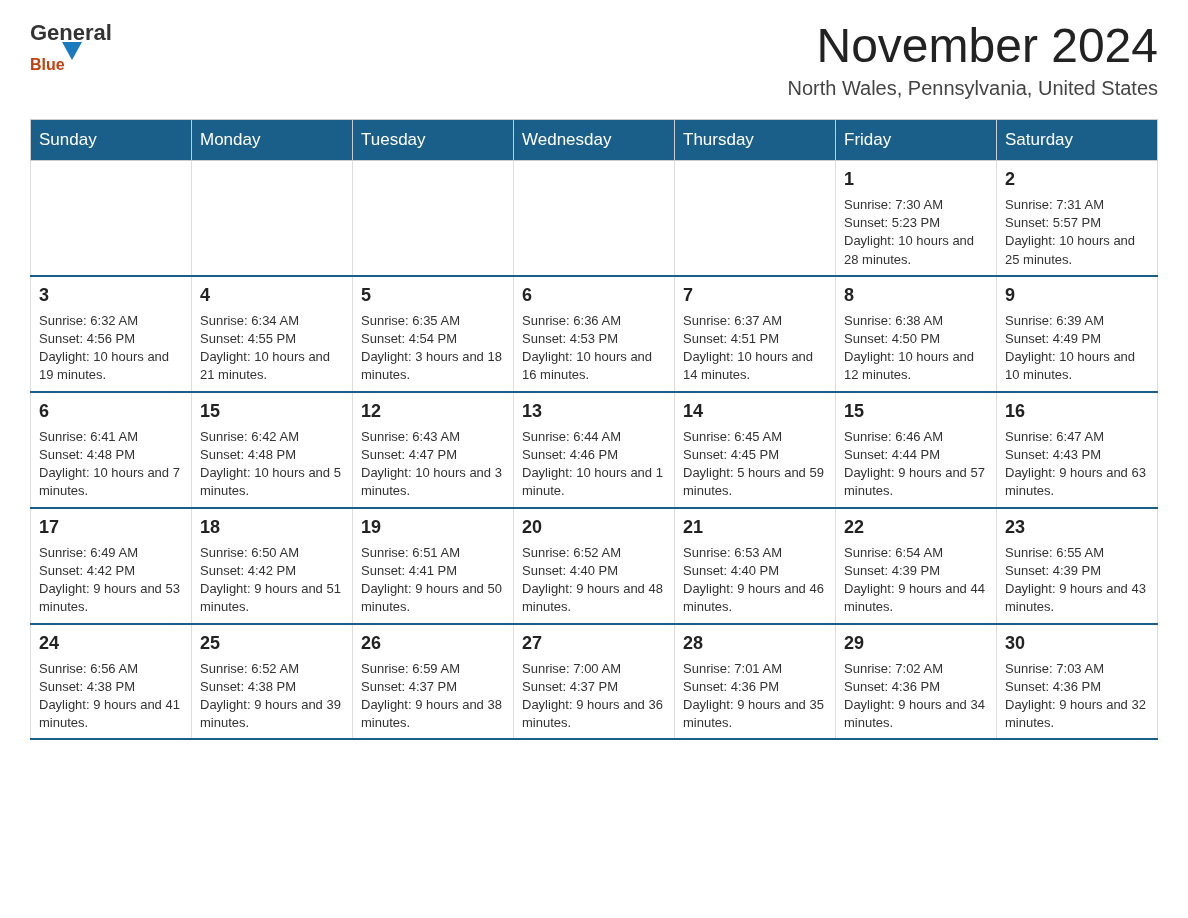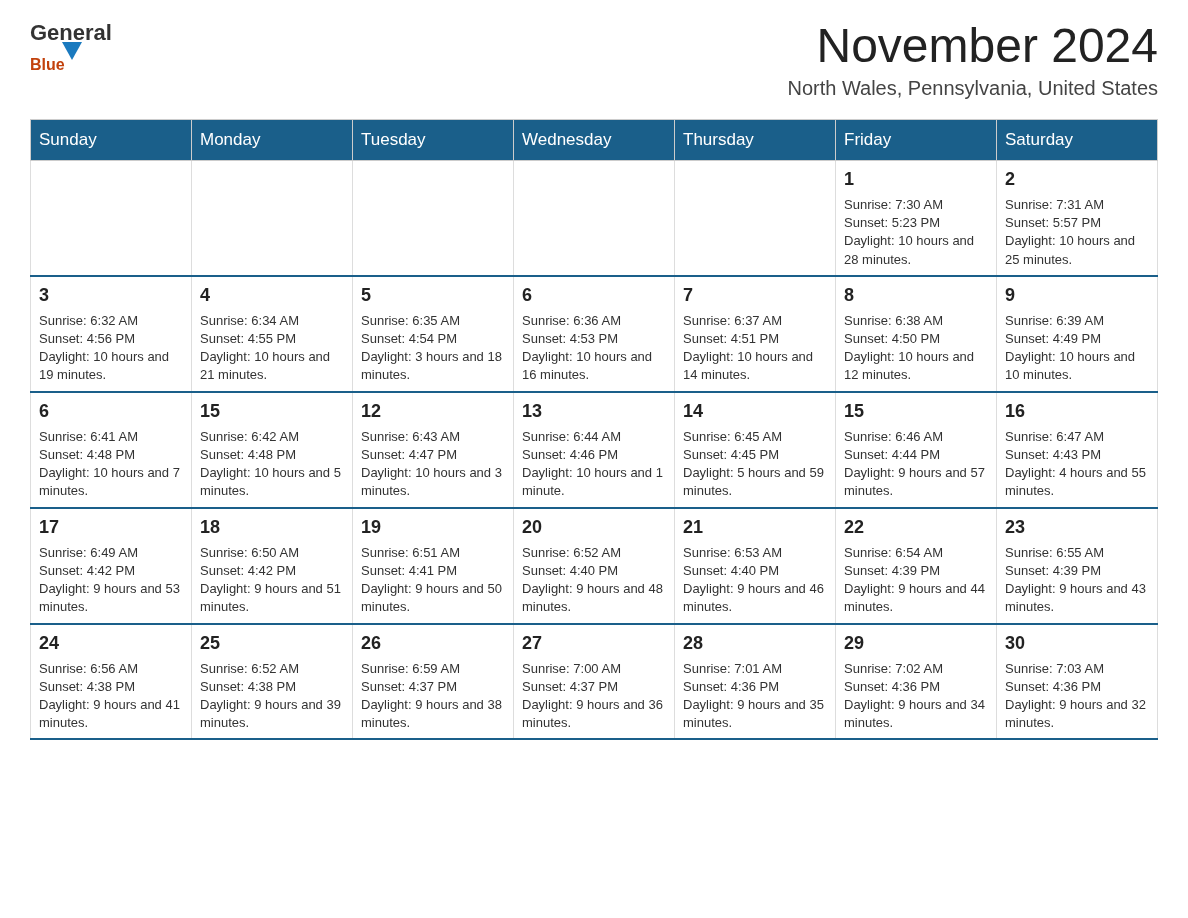--- a/index.html
+++ b/index.html
@@ -231,21 +231,21 @@
         <td>
           <span class="day-num">15</span>
           <div class="day-info">Sunrise: 6:46 AM</div>
           <div class="day-info">Sunset: 4:44 PM</div>
           <div class="day-info">Daylight: 9 hours and 57 minutes.</div>
         </td>
         <td>
           <span class="day-num">16</span>
           <div class="day-info">Sunrise: 6:47 AM</div>
           <div class="day-info">Sunset: 4:43 PM</div>
-          <div class="day-info">Daylight: 4 hours and 55 minutes.</div>
+          <div class="day-info">Daylight: 9 hours and 63 minutes.</div>
         </td>
       </tr>
       <tr>
         <td>
           <span class="day-num">17</span>
           <div class="day-info">Sunrise: 6:49 AM</div>
           <div class="day-info">Sunset: 4:42 PM</div>
           <div class="day-info">Daylight: 9 hours and 53 minutes.</div>
         </td>
         <td>

